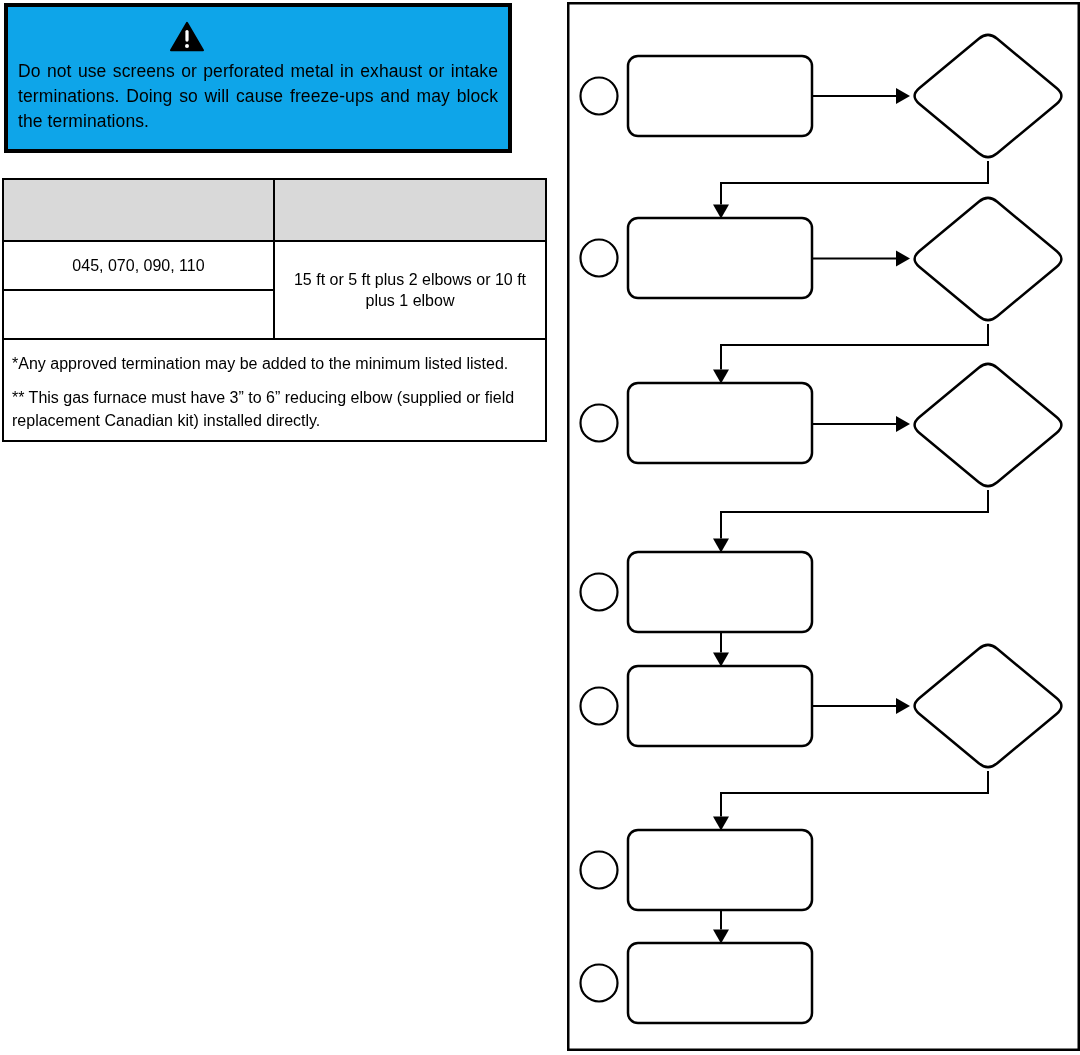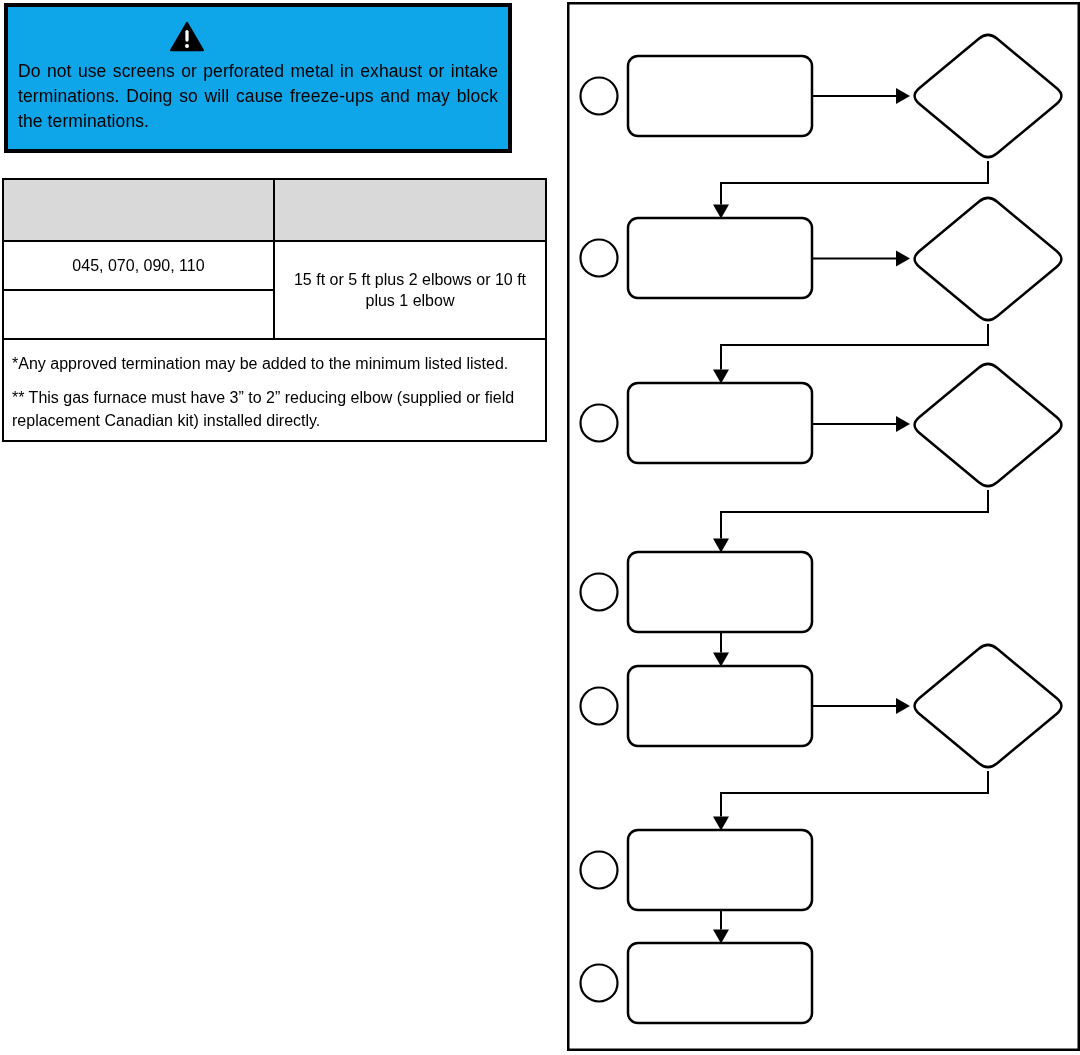--- a/index.html
+++ b/index.html
@@ -73,21 +73,21 @@
       <tr>
         <td class="cell-model">045, 070, 090, 110</td>
         <td class="cell-length" rowspan="2">15 ft or 5 ft plus 2 elbows or 10 ft plus 1 elbow</td>
       </tr>
       <tr>
         <td class="cell-model-empty"></td>
       </tr>
       <tr>
         <td class="cell-footnotes" colspan="2">
           <p class="footnote">*Any approved termination may be added to the minimum listed listed.</p>
-          <p class="footnote">** This gas furnace must have 3” to 2” reducing elbow (supplied or field replacement Canadian kit) installed directly.</p>
+          <p class="footnote">** This gas furnace must have 3” to 6” reducing elbow (supplied or field replacement Canadian kit) installed directly.</p>
         </td>
       </tr>
     </tbody>
   </table>
 
   <svg class="flowchart-svg" width="513" height="1049" viewBox="0 0 513 1049">
 
     <rect class="shape" x="1.25" y="1.25" width="510.5" height="1046.5" stroke-width="2.5"></rect>
 
     <rect class="shape" x="61" y="54" width="184" height="80" rx="10"></rect>

